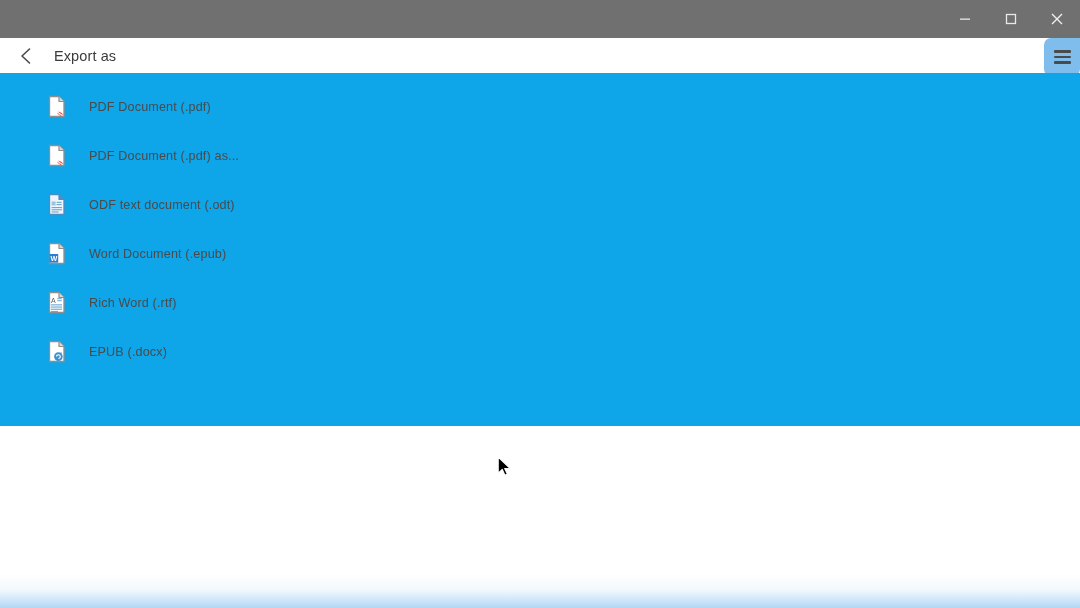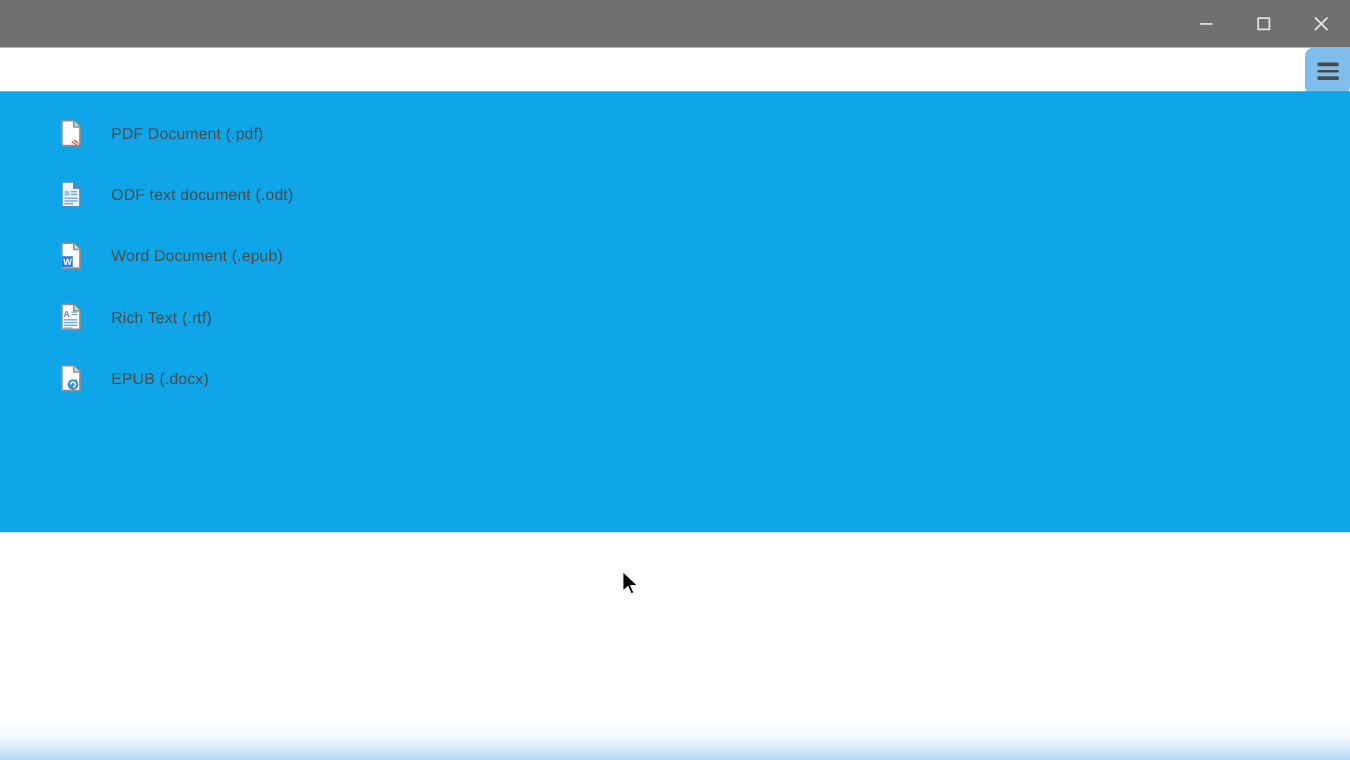--- a/index.html
+++ b/index.html
@@ -177,20 +177,28 @@
         <rect x="3.5" y="3.5" width="9" height="9" fill="none" stroke="#e8e8e8" stroke-width="1.3"></rect>
       </svg>
     </div>
     <div class="win-btn">
       <svg width="18" height="18" viewBox="0 0 18 18">
         <path d="M4 4 L14 14 M14 4 L4 14" stroke="#f0f0f0" stroke-width="1.4" fill="none"></path>
       </svg>
     </div>
   </div>
 
+  <div class="headerbar">
+    <div class="back-btn">
+      <svg width="18" height="20" viewBox="0 0 18 20">
+        <path d="M12.5 3 L5 10 L12.5 17" stroke="#4a4a4a" stroke-width="1.6" fill="none" stroke-linecap="round" stroke-linejoin="round"></path>
+      </svg>
+    </div>
+    <div class="header-title">Export as</div>
+  </div>
 
   <div class="menu-tab">
     <div class="bars">
       <i></i>
         <i></i>
         <i></i>
     </div>
   </div>
 
   <div class="list-panel">
@@ -200,20 +208,31 @@
         <svg width="24" height="26" viewBox="0 0 24 26">
           <path d="M3.5 2.5 h9.5 l5 5 v15 h-14.5 z" fill="#ffffff" stroke="#8e8e8e" stroke-width="1.35" stroke-linejoin="round"></path>
           <path d="M13 2.5 v5 h5" fill="#d8d8d8" stroke="#8e8e8e" stroke-width="1.2" stroke-linejoin="round"></path>
           <path d="M12 17.5 c2.6 .4 4.3 1.6 5.4 3.6 c-1.9-.6-3.6-1.9-5.4-3.6 z" fill="#e8453c"></path>
           <path d="M11.4 19.2 c1.3 1.1 2.6 2 4 2.6" stroke="#e8453c" stroke-width=".9" fill="none"></path>
         </svg>
       </span>
       <span class="row-label">PDF Document (.pdf)</span>
     </div>
 
+    <div class="list-row">
+      <span class="row-icon">
+        <svg width="24" height="26" viewBox="0 0 24 26">
+          <path d="M3.5 2.5 h9.5 l5 5 v15 h-14.5 z" fill="#ffffff" stroke="#8e8e8e" stroke-width="1.35" stroke-linejoin="round"></path>
+          <path d="M13 2.5 v5 h5" fill="#d8d8d8" stroke="#8e8e8e" stroke-width="1.2" stroke-linejoin="round"></path>
+          <path d="M12 17.5 c2.6 .4 4.3 1.6 5.4 3.6 c-1.9-.6-3.6-1.9-5.4-3.6 z" fill="#e8453c"></path>
+          <path d="M11.4 19.2 c1.3 1.1 2.6 2 4 2.6" stroke="#e8453c" stroke-width=".9" fill="none"></path>
+        </svg>
+      </span>
+      <span class="row-label">PDF Document (.pdf) as...</span>
+    </div>
 
     <div class="list-row">
       <span class="row-icon">
         <svg width="24" height="26" viewBox="0 0 24 26">
           <path d="M3.5 2.5 h9.5 l5 5 v15 h-14.5 z" fill="#eef4fb" stroke="#4a8ec2" stroke-width="1.35" stroke-linejoin="round"></path>
           <path d="M13 2.5 v5 h5" fill="#4a8ec2" stroke="#4a8ec2" stroke-width="1.2" stroke-linejoin="round"></path>
           <rect x="5.6" y="9.5" width="4" height="4" fill="#9cc3e0"></rect>
           <rect x="10.6" y="9.8" width="5" height="1.1" fill="#6fa6d2"></rect>
           <rect x="10.6" y="12" width="5" height="1.1" fill="#6fa6d2"></rect>
           <rect x="5.6" y="15" width="10.4" height="1.1" fill="#6fa6d2"></rect>
@@ -244,21 +263,21 @@
           <path d="M13 2.5 v5 h5" fill="#d8d8d8" stroke="#8e8e8e" stroke-width="1.2" stroke-linejoin="round"></path>
           <text x="7.4" y="12.6" font-family="Liberation Sans, sans-serif" font-size="7" fill="#5a5a5a" text-anchor="middle">A</text>
           <rect x="11.2" y="8.2" width="4.6" height="1" fill="#6fa6d2"></rect>
           <rect x="11.2" y="10.2" width="4.6" height="1" fill="#6fa6d2"></rect>
           <rect x="5" y="14.3" width="11" height="1.1" fill="#6fa6d2"></rect>
           <rect x="5" y="16.5" width="11" height="1.1" fill="#6fa6d2"></rect>
           <rect x="5" y="18.7" width="11" height="1.1" fill="#6fa6d2"></rect>
           <rect x="5" y="20.9" width="7" height="1.1" fill="#6fa6d2"></rect>
         </svg>
       </span>
-      <span class="row-label">Rich Text (.rtf)</span>
+      <span class="row-label">Rich Word (.rtf)</span>
     </div>
 
     <div class="list-row">
       <span class="row-icon">
         <svg width="24" height="26" viewBox="0 0 24 26">
           <path d="M3.5 2.5 h9.5 l5 5 v15 h-14.5 z" fill="#ffffff" stroke="#8e8e8e" stroke-width="1.35" stroke-linejoin="round"></path>
           <path d="M13 2.5 v5 h5" fill="#d8d8d8" stroke="#8e8e8e" stroke-width="1.2" stroke-linejoin="round"></path>
           <circle cx="12.4" cy="17.6" r="4.3" fill="#3c92d0"></circle>
           <path d="M10.5 17.6 a1.9 1.9 0 1 1 1.9 1.9" stroke="#ffffff" stroke-width="1.1" fill="none"></path>
           <path d="M13.9 15.3 l1.6-1.6" stroke="#3c92d0" stroke-width="1.2"></path>

